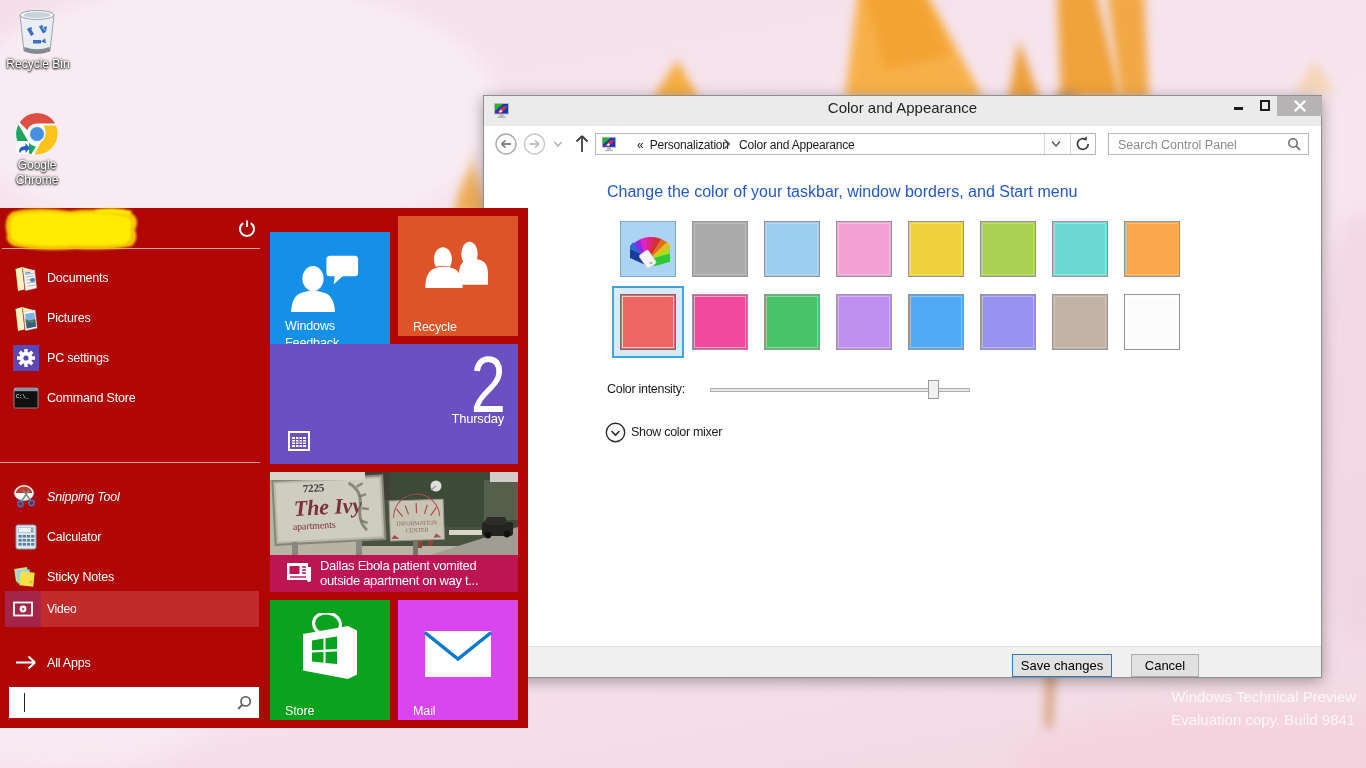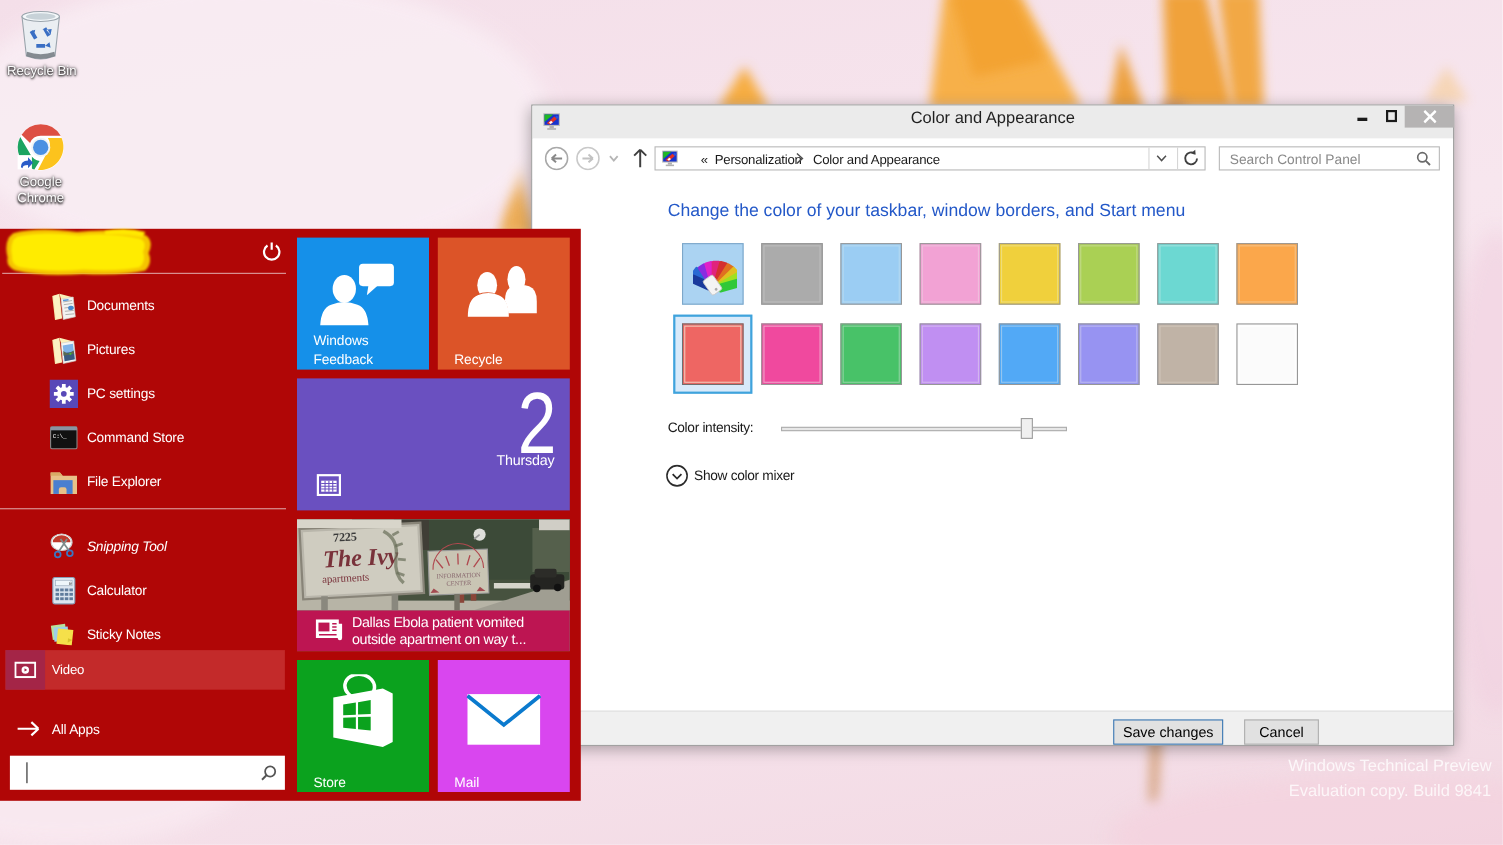--- a/index.html
+++ b/index.html
@@ -23,31 +23,31 @@
 .navbox{position:absolute;top:37px;height:22px;border:1px solid #b8b8b8;background:#fff;}
 #content{position:absolute;left:0;top:67px;width:100%;height:485px;background:#fff;}
 #heading{position:absolute;left:123px;top:87px;font-size:16px;color:#2358c8;}
 .sw{position:absolute;width:56px;height:56px;border:1px solid #979797;}
 .sw i{position:absolute;left:1px;top:1px;right:1px;bottom:1px;display:block;}
 #footer{position:absolute;left:0;bottom:0;width:100%;height:31px;background:#f0f0f0;border-top:1px solid #dfdfdf;}
 .btn{position:absolute;top:6px;height:23px;background:#e1e1e1;font-size:13px;color:#000;
   text-align:center;line-height:21px;}
 
 #startmenu{position:absolute;left:0;top:208px;width:528px;height:520px;background:#b00606;}
-.mitem{position:absolute;left:0;width:260px;height:40px;color:#fff;font-size:12.5px;letter-spacing:-.2px;margin-left:32px;}
+.mitem{position:absolute;left:0;width:260px;height:40px;color:#fff;font-size:12.5px;letter-spacing:-.2px;}
 .mitem .ic{position:absolute;left:13px;top:7px;width:26px;height:26px;}
 .mitem .tx{position:absolute;left:47px;top:13px;}
 .tile{position:absolute;color:#fff;font-size:12.5px;letter-spacing:-.1px;}
 .tlabel{position:absolute;left:15px;bottom:1px;line-height:16.5px;}
 
 #taskbar{position:absolute;left:0;top:768px;width:1366px;height:40px;background:#c5808a;}
 #startbtn{position:absolute;left:0;top:0;width:52px;height:40px;background:#151515;}
 #clock{position:absolute;right:16px;top:4px;text-align:right;color:#0f172a;font-size:12px;line-height:16px;}
 
-#wm{position:absolute;right:10px;top:685px;text-align:center;color:rgba(255,255,255,.78);
+#wm{position:absolute;right:10px;top:685px;text-align:left;color:rgba(255,255,255,.78);
   font-size:15px;line-height:23px;}
 </style>
 </head>
 <body>
 <div id="screen">
 
 <svg id="petals" viewBox="0 0 1366 768">
   <defs>
     <filter id="bl" x="-40%" y="-40%" width="180%" height="180%">
           <feGaussianBlur stdDeviation="5"></feGaussianBlur>
@@ -315,32 +315,20 @@
       </div>
   <div class="mitem" style="top:170px;">
         <svg class="ic" viewBox="0 0 26 26" id="ic-cmd">
     <rect x="1" y="3" width="24" height="20" rx="1.5" fill="#111"></rect>
     <rect x="1" y="3" width="24" height="20" rx="1.5" fill="none" stroke="#888" stroke-width="1"></rect>
     <rect x="1" y="3" width="24" height="3.2" fill="#8a94a2"></rect>
     <text x="3" y="13" font-size="5.5" fill="#fff" font-family="Liberation Mono">C:\_</text>
   </svg>
         <span class="tx">Command Store</span>
       </div>
-  <div class="mitem" style="top:210px;">
-        <svg class="ic" viewBox="0 0 26 26" id="ic-fe">
-    <path d="M1 4.5 h8.5 l2.5 3 H25 V24 H1 Z" fill="#e8c188"></path>
-    <path d="M1 4.5 h8.5 l2.5 3 h-11 Z" fill="#d9ab66"></path>
-    <rect x="3.5" y="11.5" width="17.5" height="12.5" fill="#4a7fd0"></rect>
-    <path d="M8.5 24 v-4 q0 -2 2 -2 h3 q2 0 2 2 v4 Z" fill="#e8c188"></path>
-  </svg>
-        <span class="tx">File Explorer</span>
-    <svg class="abs" style="left:240px;top:13px" width="9" height="14" viewBox="0 0 9 14">
-          <path d="M1.5 1.5 L7 7 L1.5 12.5" stroke="#fff" stroke-width="1.6" fill="none"></path>
-        </svg>
-      </div>
   <div class="mitem" style="top:269px;font-style:italic;">
         <svg class="ic" viewBox="0 0 26 26" id="ic-snip">
     <ellipse cx="11" cy="9" rx="9.5" ry="7.5" fill="#fff" stroke="#ccc"></ellipse>
     <path d="M3 9 a8 6.5 0 0 1 16 0 Z" fill="#c0392b"></path>
     <path d="M16 6 L8 18 M10 6 L18 17" stroke="#7f8c8d" stroke-width="1.6"></path>
     <circle cx="7.5" cy="20" r="2.6" fill="none" stroke="#3a77c2" stroke-width="1.6"></circle>
     <circle cx="18.5" cy="19" r="2.6" fill="none" stroke="#3a77c2" stroke-width="1.6"></circle>
   </svg>
         <span class="tx">Snipping Tool</span>
       </div>
@@ -401,21 +389,21 @@
     <defs>
           <filter id="scr" x="-20%" y="-20%" width="140%" height="140%">
             <feGaussianBlur stdDeviation="1.1"></feGaussianBlur>
           </filter>
         </defs>
     <path d="M8 14 Q4 22 7 32 Q5 40 14 44 Q40 50 75 47 Q110 49 132 44 Q139 37 135 28 Q140 18 133 12 Q100 5 70 9 Q35 4 12 10 Z" fill="#f5c400" filter="url(#scr)"></path>
     <path d="M12 16 Q9 24 11 31 Q10 38 18 41 Q45 46 76 43 Q108 45 127 41 Q133 35 130 27 Q134 19 128 15 Q100 9 72 12 Q38 8 16 13 Z" fill="#ffec00" filter="url(#scr)"></path>
     <path d="M95 8 Q115 4 132 9 L130 14 Q110 10 96 12 Z" fill="#ffe800" filter="url(#scr)"></path>
   </svg>
 
-  <div class="tile" style="left:270px;top:8px;width:120px;height:120px;background:#1590e9;">
+  <div class="tile" style="left:270px;top:24px;width:120px;height:120px;background:#1590e9;">
     <svg class="abs" style="left:21px;top:22px" width="68" height="58" viewBox="0 0 68 58">
       <rect x="35.4" y="1.7" width="31.7" height="20.5" rx="3.5" fill="#fff"></rect>
       <path d="M44 21 l-1.5 9.5 l10.5 -9.5 Z" fill="#fff"></path>
       <ellipse cx="22" cy="24.6" rx="12.2" ry="14.2" fill="#1590e9"></ellipse>
       <ellipse cx="22" cy="24.6" rx="10.6" ry="12.6" fill="#fff"></ellipse>
       <path d="M0 58 q1 -16 10 -19 q6 -2.5 12 -2.5 q6 0 12 2.5 q9 3 10 19 Z" fill="#fff"></path>
     </svg>
     <div class="tlabel">Windows<br>Feedback</div>
   </div>
   <div class="tile" style="left:398px;top:8px;width:120px;height:120px;background:#dc5428;">

